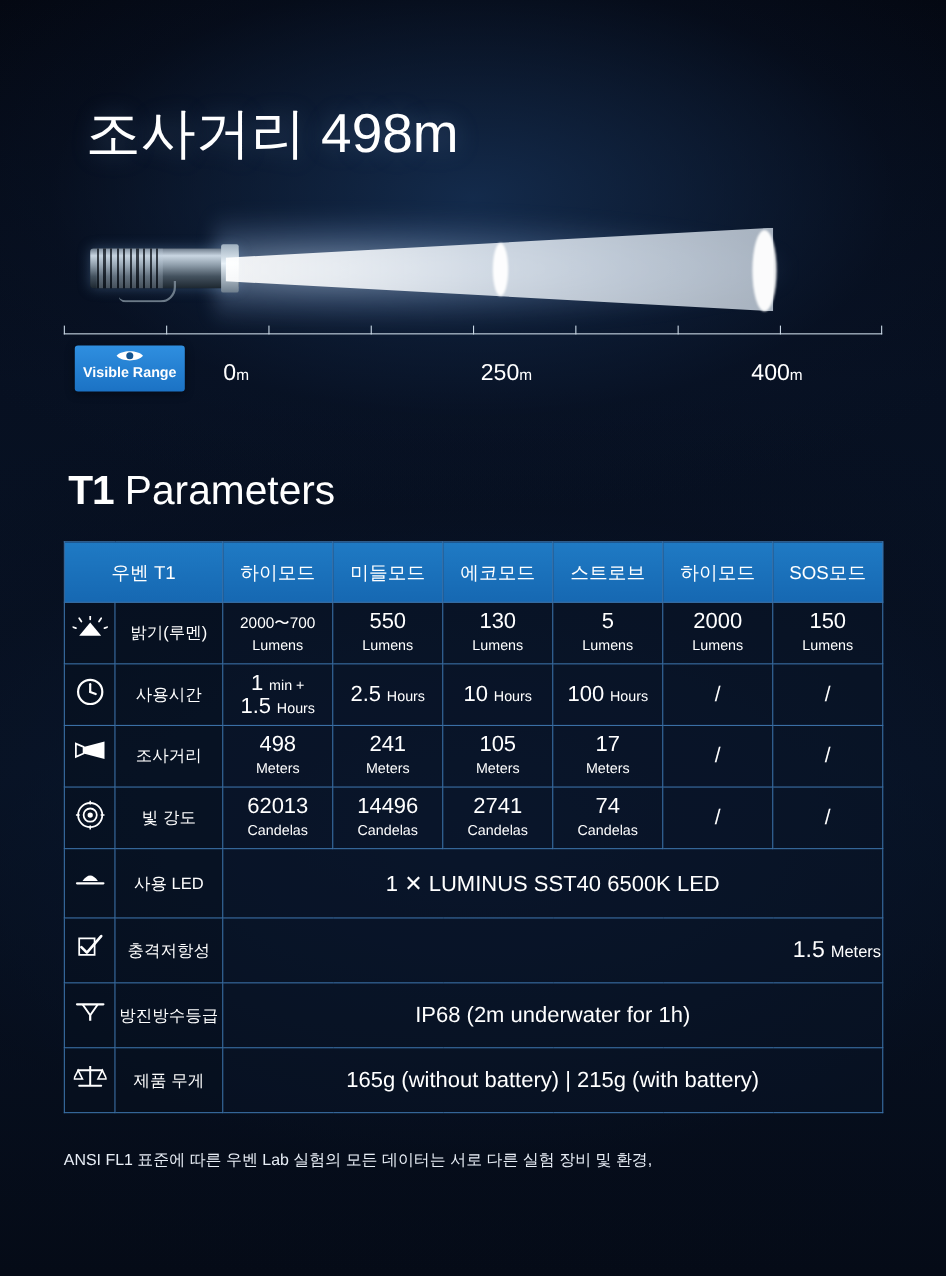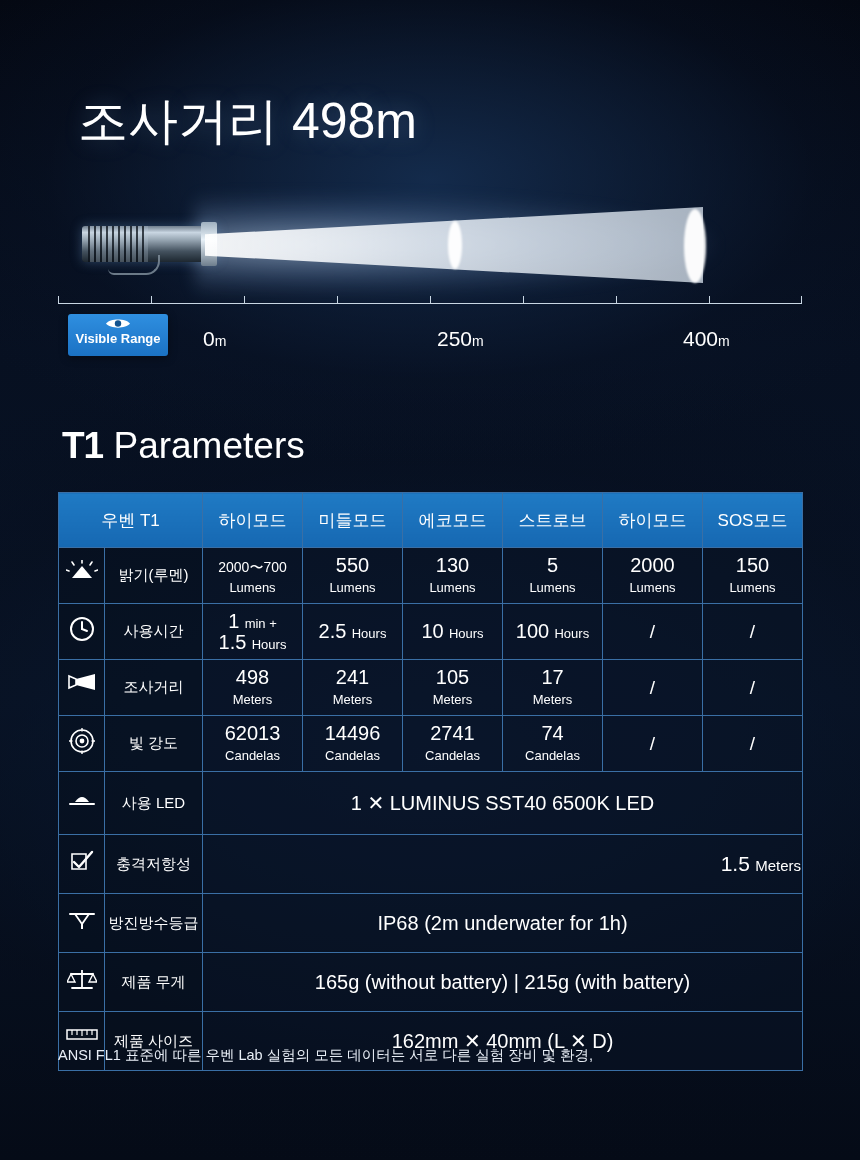--- a/index.html
+++ b/index.html
@@ -521,38 +521,20 @@
                 <line x1="4" y1="7" x2="26" y2="7" stroke="#ffffff" stroke-width="1.8" stroke-linecap="round"></line>
                 <path d="M4 7 L0 15 L8 15 Z" fill="none" stroke="#ffffff" stroke-width="1.4"></path>
                 <path d="M26 7 L22 15 L30 15 Z" fill="none" stroke="#ffffff" stroke-width="1.4"></path>
               </svg>
             </span>
           </td>
           <td class="label-cell">제품 무게</td>
           <td class="merged" colspan="6" style="height:56px">165g (without battery) | 215g (with battery)</td>
         </tr>
 
-        <tr>
-          <td class="icon-cell">
-            <span class="ico">
-              <svg width="32" height="16" viewBox="0 0 32 16">
-                <rect x="1" y="4" width="30" height="9" fill="none" stroke="#ffffff" stroke-width="1.5"></rect>
-                <g stroke="#ffffff" stroke-width="1.2">
-                  <line x1="6" y1="4" x2="6" y2="9"></line>
-                  <line x1="11" y1="4" x2="11" y2="9"></line>
-                  <line x1="16" y1="4" x2="16" y2="10"></line>
-                  <line x1="21" y1="4" x2="21" y2="9"></line>
-                  <line x1="26" y1="4" x2="26" y2="9"></line>
-                </g>
-              </svg>
-            </span>
-          </td>
-          <td class="label-cell">제품 사이즈</td>
-          <td class="merged" colspan="6" style="height:56px">162mm ✕ 40mm  (L ✕ D)</td>
-        </tr>
 
       </tbody>
     </table>
   </div>
 
   <div class="footnote">
     <div>ANSI FL1 표준에 따른 우벤 Lab 실험의 모든 데이터는 서로 다른 실험 장비 및 환경,</div>
   </div>
 
 </div>

